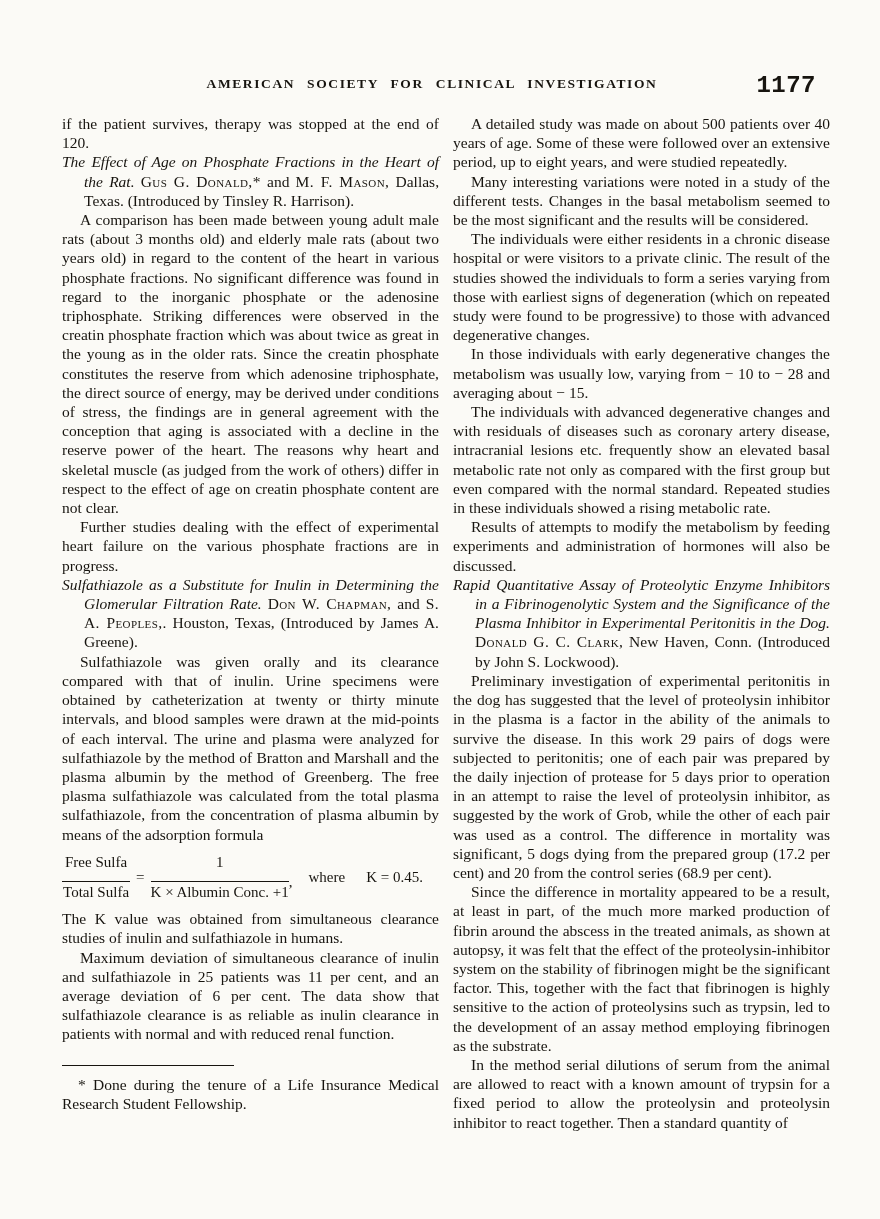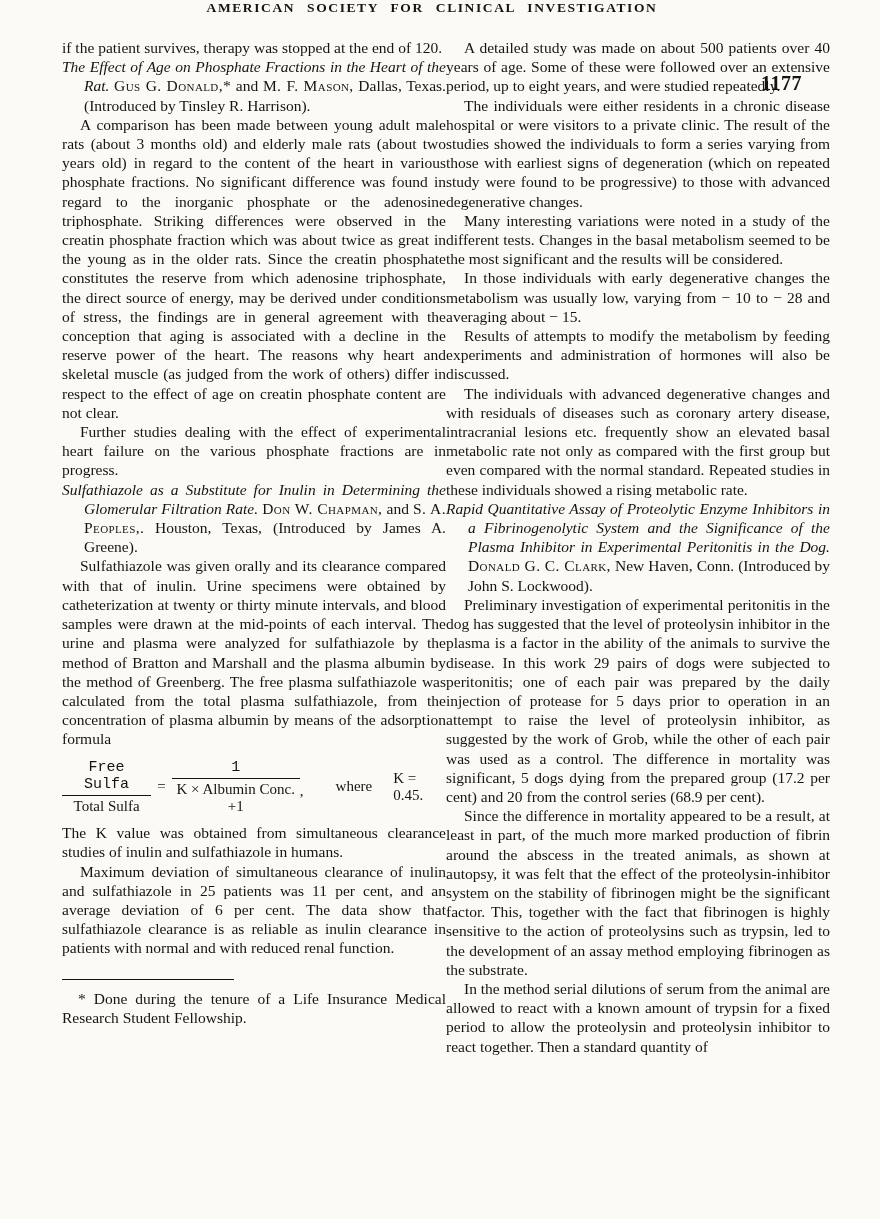--- a/index.html
+++ b/index.html
@@ -12,40 +12,43 @@
   }
   .page {
     position: relative;
     width: 880px;
     height: 1219px;
     background: #fbfaf6;
     overflow: hidden;
   }
   .page-header {
     position: relative;
+    padding-top: 76px;
     height: 22px;
   }
   .journal-title {
     text-align: center;
     font-weight: 700;
     font-size: 13.5px;
     letter-spacing: 1.6px;
     word-spacing: 7px;
     transform: translateX(-8px);
   }
   .page-number {
     position: absolute;
     top: 72px;
-    right: 78px;
-    font-size: 20px;
+    right: 64px;
+    font-size: 24px;
     font-weight: 700;
     letter-spacing: 0.5px;
+    font-family: Liberation Mono, monospace;
   }
   .columns {
     display: flex;
+    gap: 14px;
     padding: 16px 50px 0 62px;
   }
   .column {
     flex: 1;
     min-width: 0;
     font-size: 15.5px;
     line-height: 19.2px;
     text-align: justify;
   }
   .column p { margin: 0; }
@@ -66,25 +69,25 @@
     margin: 10px 0 8px 0;
     font-size: 15px;
     line-height: 1.15;
     text-align: left;
   }
   .frac {
     display: inline-flex;
     flex-direction: column;
     text-align: center;
   }
-  .frac .num { border-bottom: 1.4px solid #17140f; padding: 0 3px 2px; font-family: Liberation Mono, monospace; }
+  .frac .num { border-bottom: 1.4px solid #17140f; padding: 0 3px 10px; }
   .frac .den { padding-top: 2px; }
   .formula .eq { margin: 0 6px; }
   .formula .comma { align-self: center; margin-top: 10px; }
-  .formula .where { margin-left: 32px; }
+  .formula .where { margin-left: 16px; }
   .formula .kval { margin-left: 21px; }
   .footnote-rule {
     width: 172px;
     border: 0;
     border-top: 1.6px solid #17140f;
     margin: 21px 0 9px 0;
   }
   .footnote { text-indent: 16px; }
 </style>
 </head>
@@ -117,24 +120,24 @@
           <span class="where">where</span>
           <span class="kval">K = 0.45.</span>
         </div>
         <p class="para">The K value was obtained from simultaneous clearance studies of inulin and sulfathiazole in humans.</p>
         <p class="para indent">Maximum deviation of simultaneous clearance of inulin and sulfathiazole in 25 patients was 11 per cent, and an average deviation of 6 per cent. The data show that sulfathiazole clearance is as reliable as inulin clearance in patients with normal and with reduced renal function.</p>
         <hr class="footnote-rule">
         <p class="footnote">* Done during the tenure of a Life Insurance Medical Research Student Fellowship.</p>
       </section>
     <section class="column" id="col-right">
         <p class="para indent">A detailed study was made on about 500 patients over 40 years of age. Some of these were followed over an extensive period, up to eight years, and were studied repeatedly.</p>
+        <p class="para indent">Many interesting variations were noted in a study of the different tests. Changes in the basal metabolism seemed to be the most significant and the results will be considered.</p>
         <p class="para indent">The individuals were either residents in a chronic disease hospital or were visitors to a private clinic. The result of the studies showed the individuals to form a series varying from those with earliest signs of degeneration (which on repeated study were found to be progressive) to those with advanced degenerative changes.</p>
-        <p class="para indent">Many interesting variations were noted in a study of the different tests. Changes in the basal metabolism seemed to be the most significant and the results will be considered.</p>
         <p class="para indent">In those individuals with early degenerative changes the metabolism was usually low, varying from − 10 to − 28 and averaging about − 15.</p>
+        <p class="para indent">The individuals with advanced degenerative changes and with residuals of diseases such as coronary artery disease, intracranial lesions etc. frequently show an elevated basal metabolic rate not only as compared with the first group but even compared with the normal standard. Repeated studies in these individuals showed a rising metabolic rate.</p>
         <p class="para indent">Results of attempts to modify the metabolism by feeding experiments and administration of hormones will also be discussed.</p>
-        <p class="para indent">The individuals with advanced degenerative changes and with residuals of diseases such as coronary artery disease, intracranial lesions etc. frequently show an elevated basal metabolic rate not only as compared with the first group but even compared with the normal standard. Repeated studies in these individuals showed a rising metabolic rate.</p>
         <p class="abstract-title"><span class="italic">Rapid Quantitative Assay of Proteolytic Enzyme Inhibitors in a Fibrinogenolytic System and the Significance of the Plasma Inhibitor in Experimental Peritonitis in the Dog.</span><span class="roman"> </span><span class="smallcaps">Donald G. C. Clark,</span><span class="roman"> New Haven, Conn. (Introduced by John S. Lockwood).</span></p>
         <p class="para indent">Preliminary investigation of experimental peritonitis in the dog has suggested that the level of proteolysin inhibitor in the plasma is a factor in the ability of the animals to survive the disease. In this work 29 pairs of dogs were subjected to peritonitis; one of each pair was prepared by the daily injection of protease for 5 days prior to operation in an attempt to raise the level of proteolysin inhibitor, as suggested by the work of Grob, while the other of each pair was used as a control. The difference in mortality was significant, 5 dogs dying from the prepared group (17.2 per cent) and 20 from the control series (68.9 per cent).</p>
         <p class="para indent">Since the difference in mortality appeared to be a result, at least in part, of the much more marked production of fibrin around the abscess in the treated animals, as shown at autopsy, it was felt that the effect of the proteolysin-inhibitor system on the stability of fibrinogen might be the significant factor. This, together with the fact that fibrinogen is highly sensitive to the action of proteolysins such as trypsin, led to the development of an assay method employing fibrinogen as the substrate.</p>
         <p class="para indent">In the method serial dilutions of serum from the animal are allowed to react with a known amount of trypsin for a fixed period to allow the proteolysin and proteolysin inhibitor to react together. Then a standard quantity of</p>
       </section>
   </main>
 </div>
 
 </body></html>

